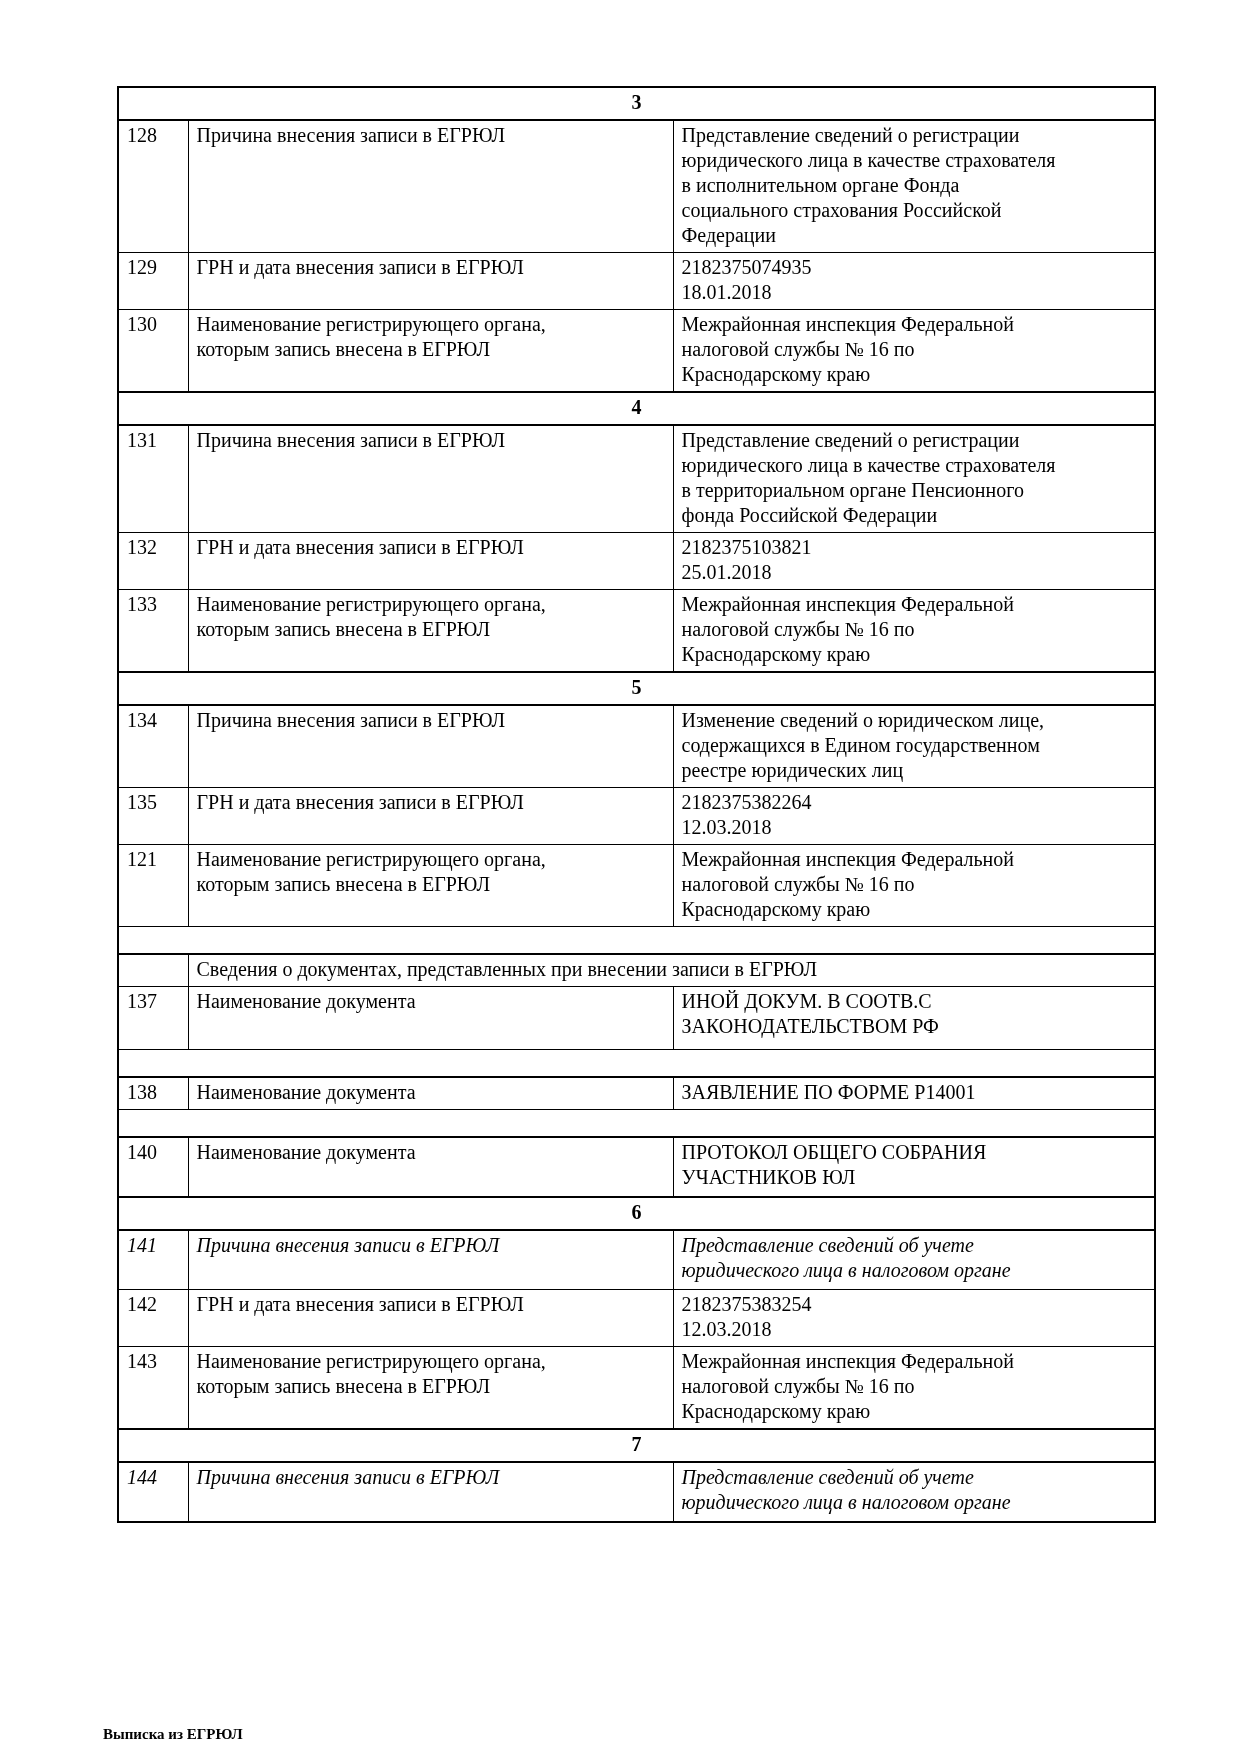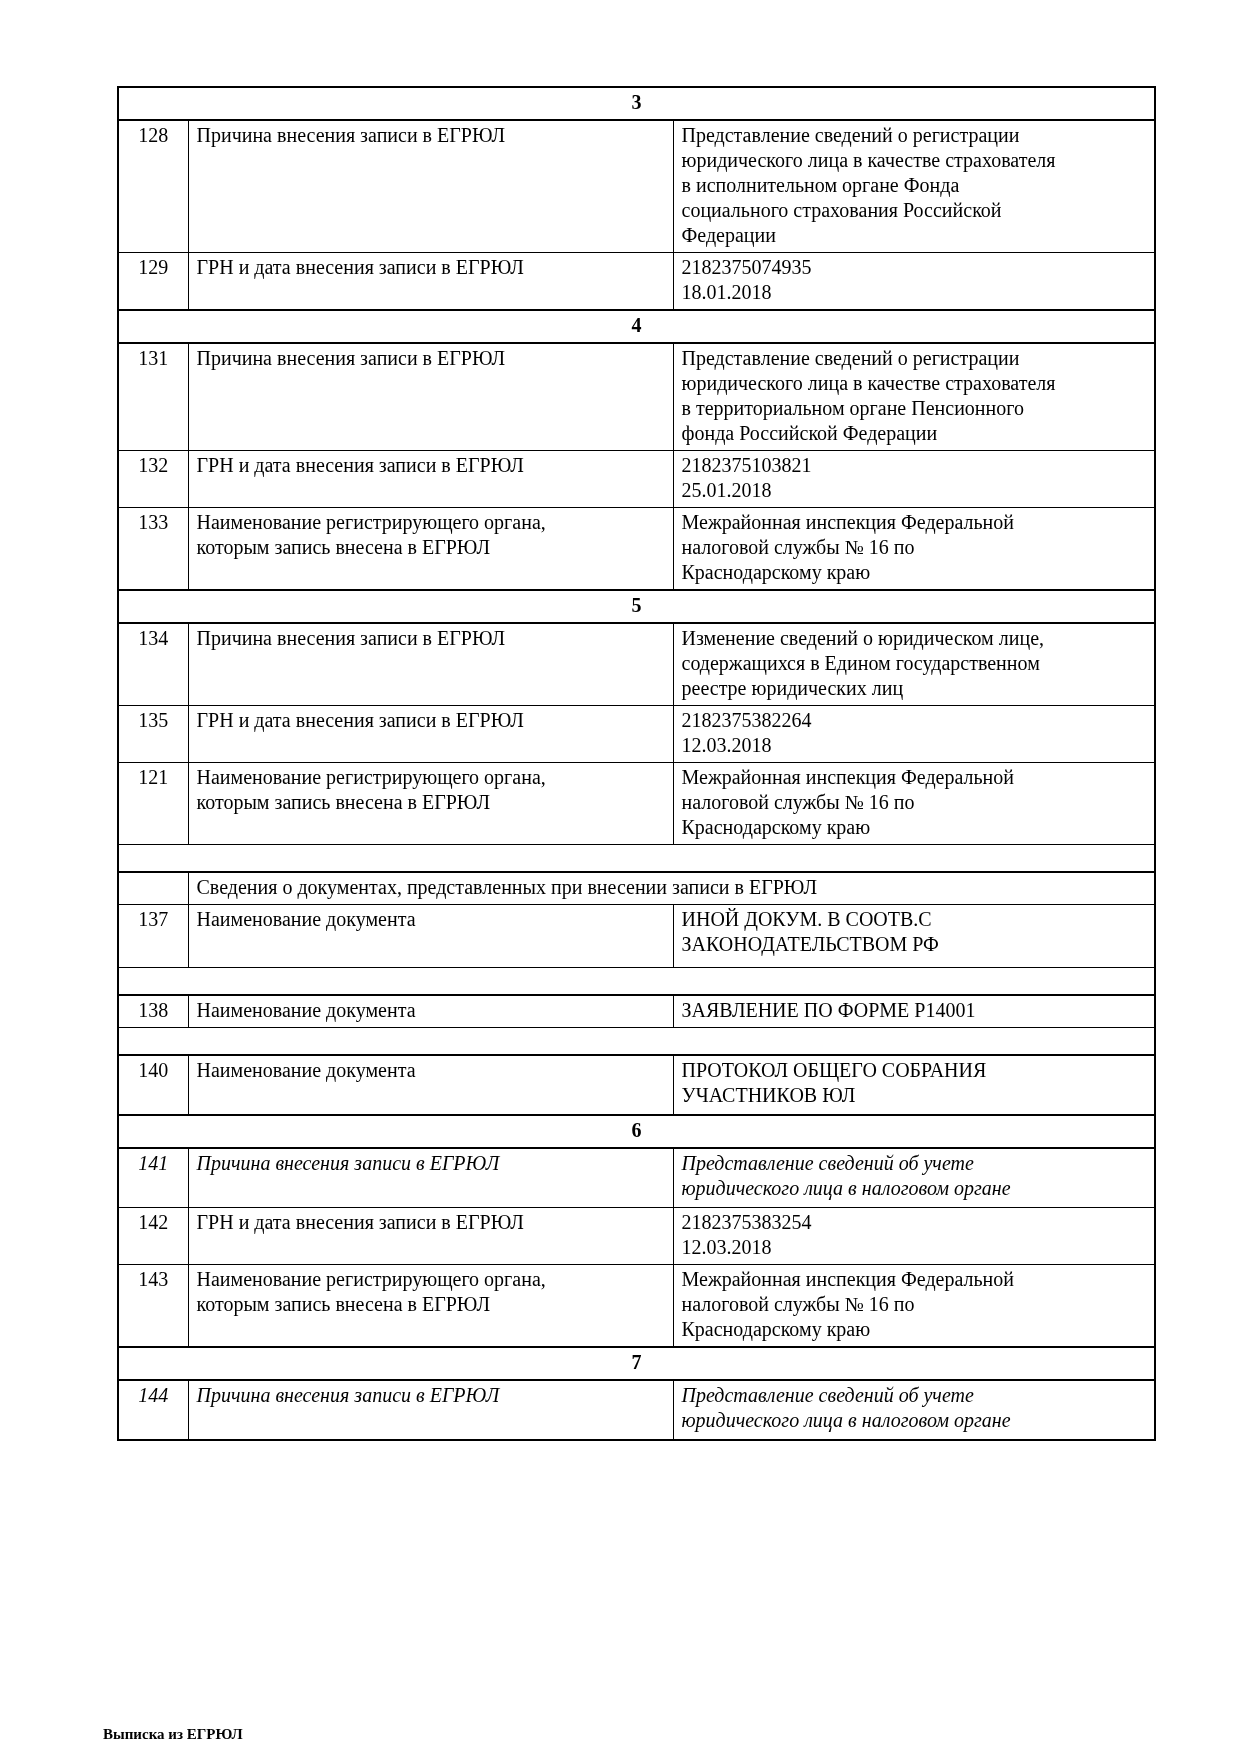--- a/index.html
+++ b/index.html
@@ -22,21 +22,21 @@
     border: 2px solid #000;
     font-size: 20px;
     line-height: 25px;
   }
   table.egrul td {
     border: 1px solid #000;
     vertical-align: top;
     padding: 2px 8px 4px 8px;
     overflow: hidden;
   }
-  td.num-cell { text-align: center; padding-left: 2px; padding-right: 2px; }
+  td.num-cell { text-align: left; padding-left: 2px; padding-right: 2px; }
   tr.section-row td {
     border-top-width: 2px;
     border-bottom-width: 2px;
     text-align: center;
     font-weight: bold;
   }
   tr.spacer-row td {
     border-top-width: 1px;
     border-bottom-width: 2px;
     height: 26px;
@@ -95,20 +95,32 @@
         <tr data-num="129">
           <td class="num-cell">129</td>
           <td>
             <div class="ln">ГРН и дата внесения записи в ЕГРЮЛ</div>
           </td>
           <td>
             <div class="ln">2182375074935</div>
             <div class="ln">18.01.2018</div>
           </td>
         </tr>
+        <tr data-num="130">
+          <td class="num-cell">130</td>
+          <td>
+            <div class="ln">Наименование регистрирующего органа,</div>
+            <div class="ln">которым запись внесена в ЕГРЮЛ</div>
+          </td>
+          <td>
+            <div class="ln">Межрайонная инспекция Федеральной</div>
+            <div class="ln">налоговой службы № 16 по</div>
+            <div class="ln">Краснодарскому краю</div>
+          </td>
+        </tr>
         <tr class="section-row">
           <td colspan="3">4</td>
         </tr>
         <tr data-num="131">
           <td class="num-cell">131</td>
           <td>
             <div class="ln">Причина внесения записи в ЕГРЮЛ</div>
           </td>
           <td>
             <div class="ln">Представление сведений о регистрации</div>

